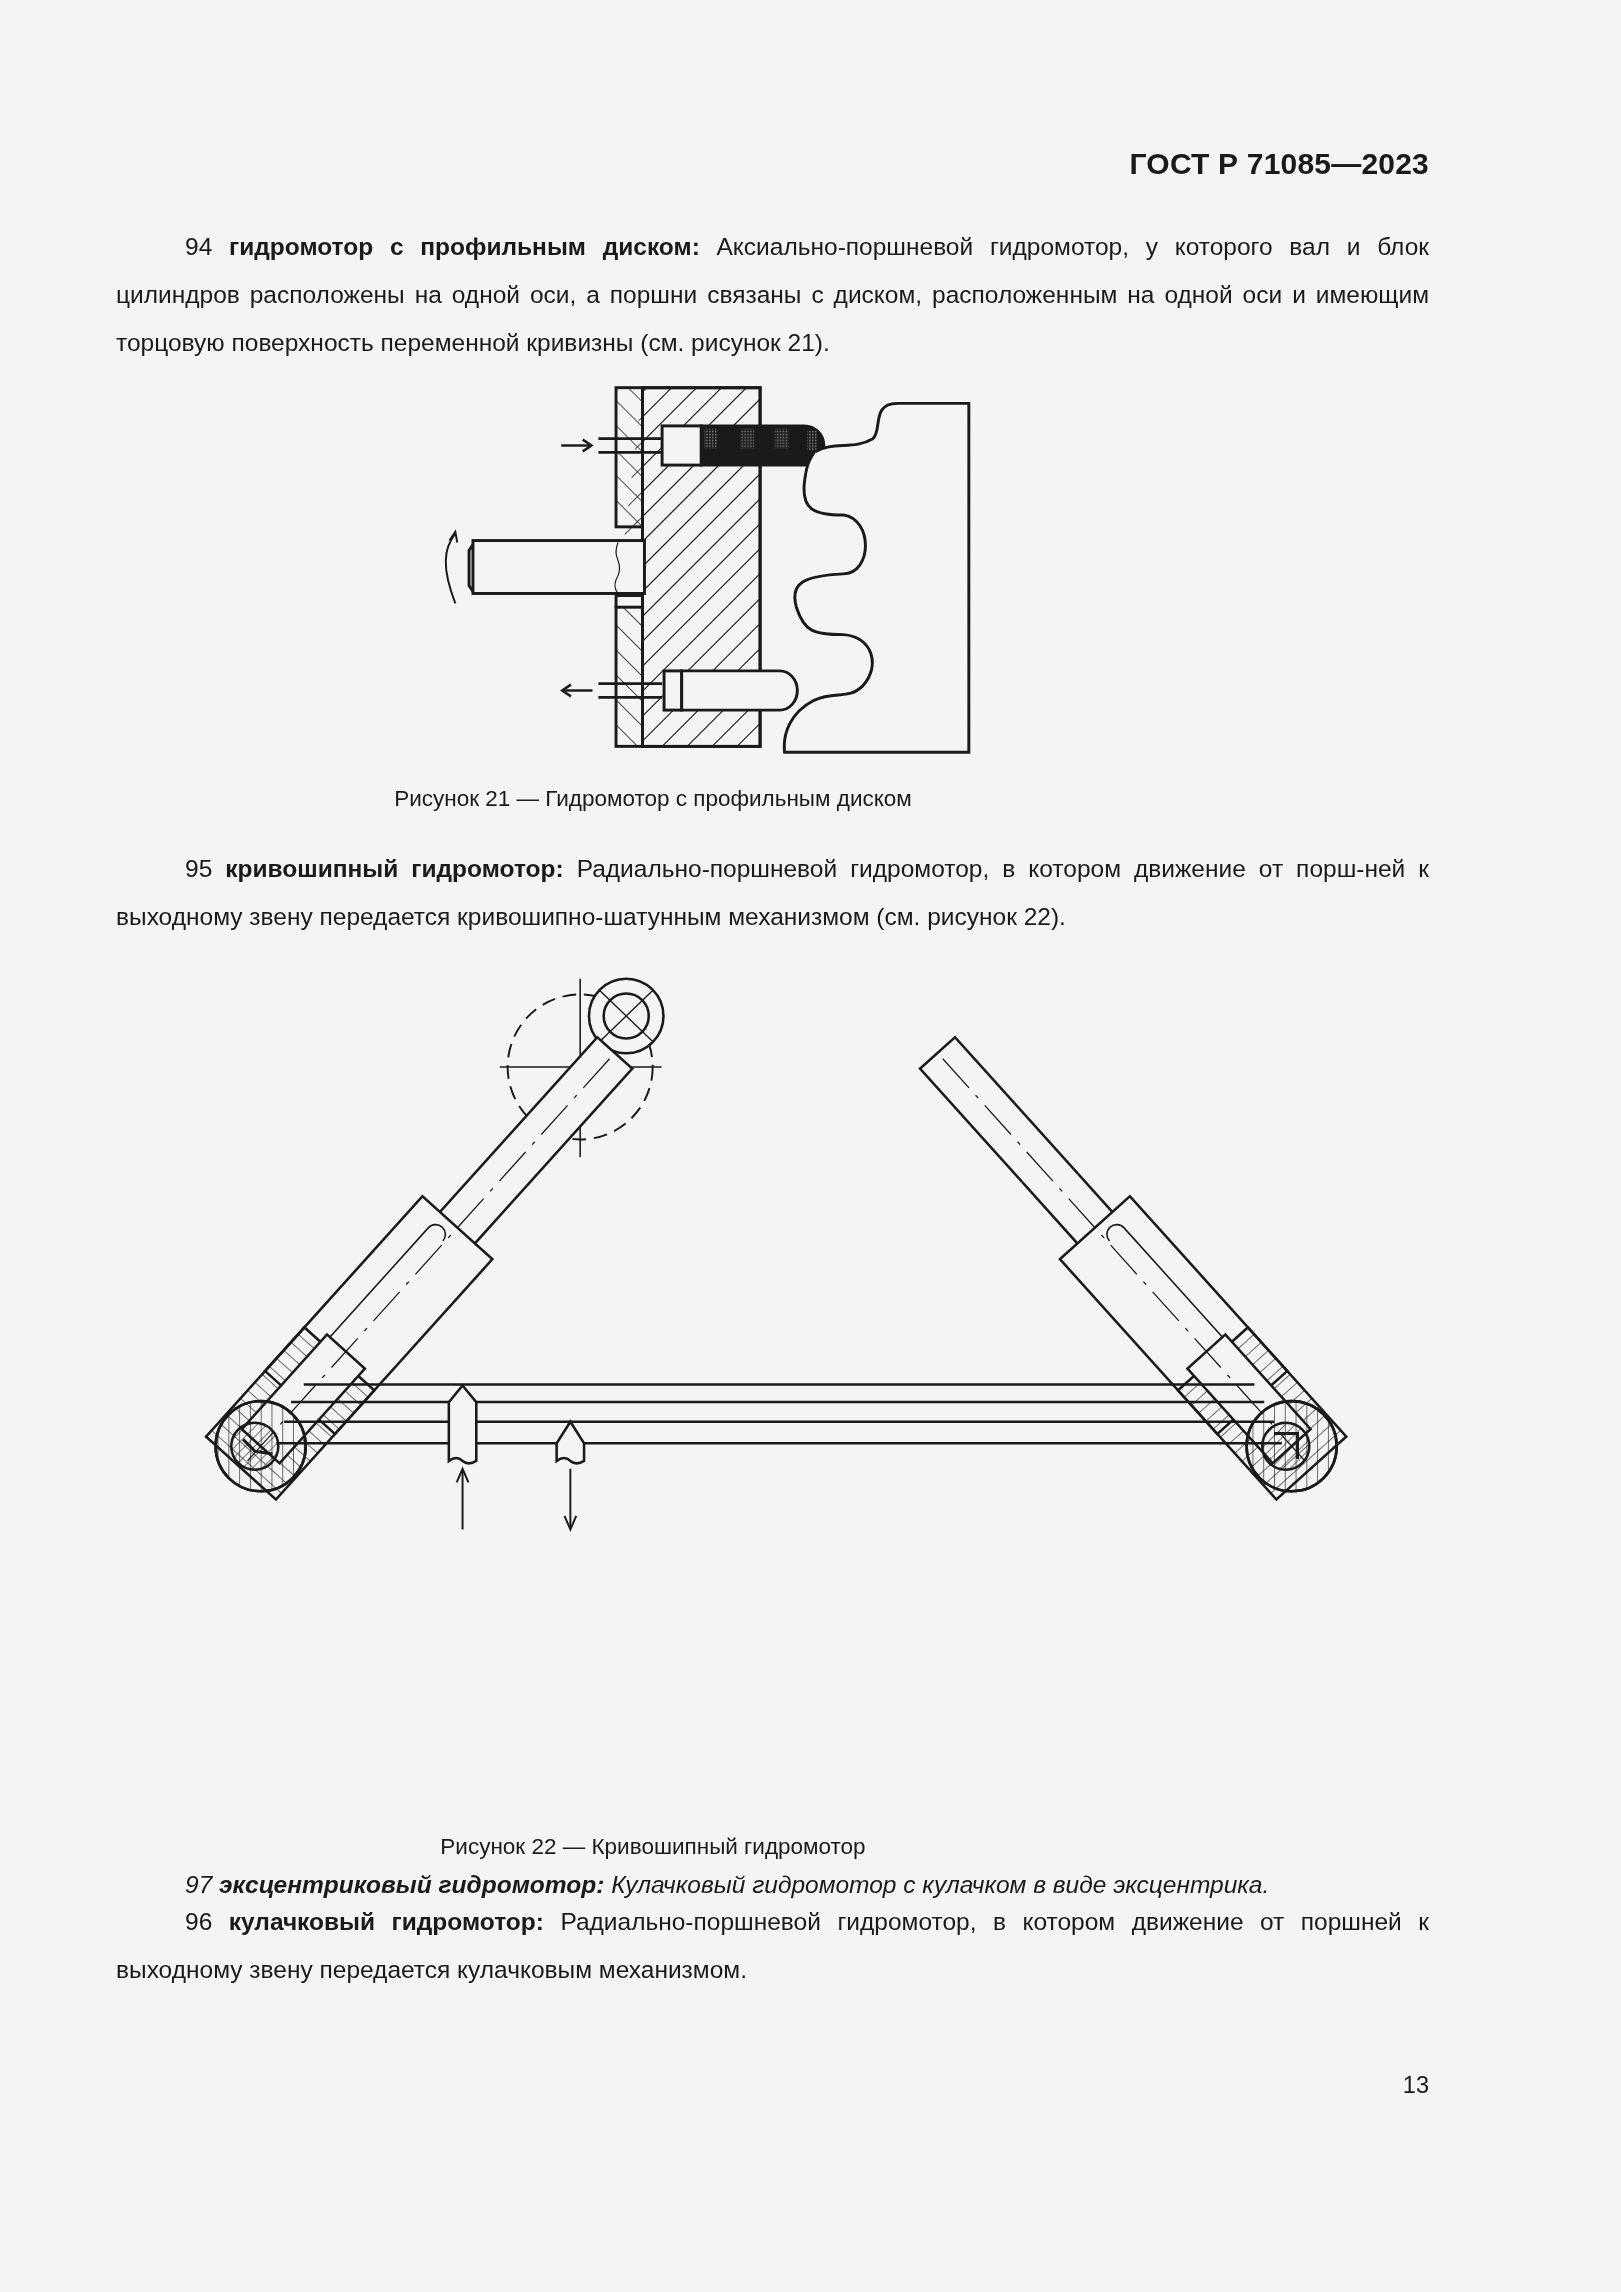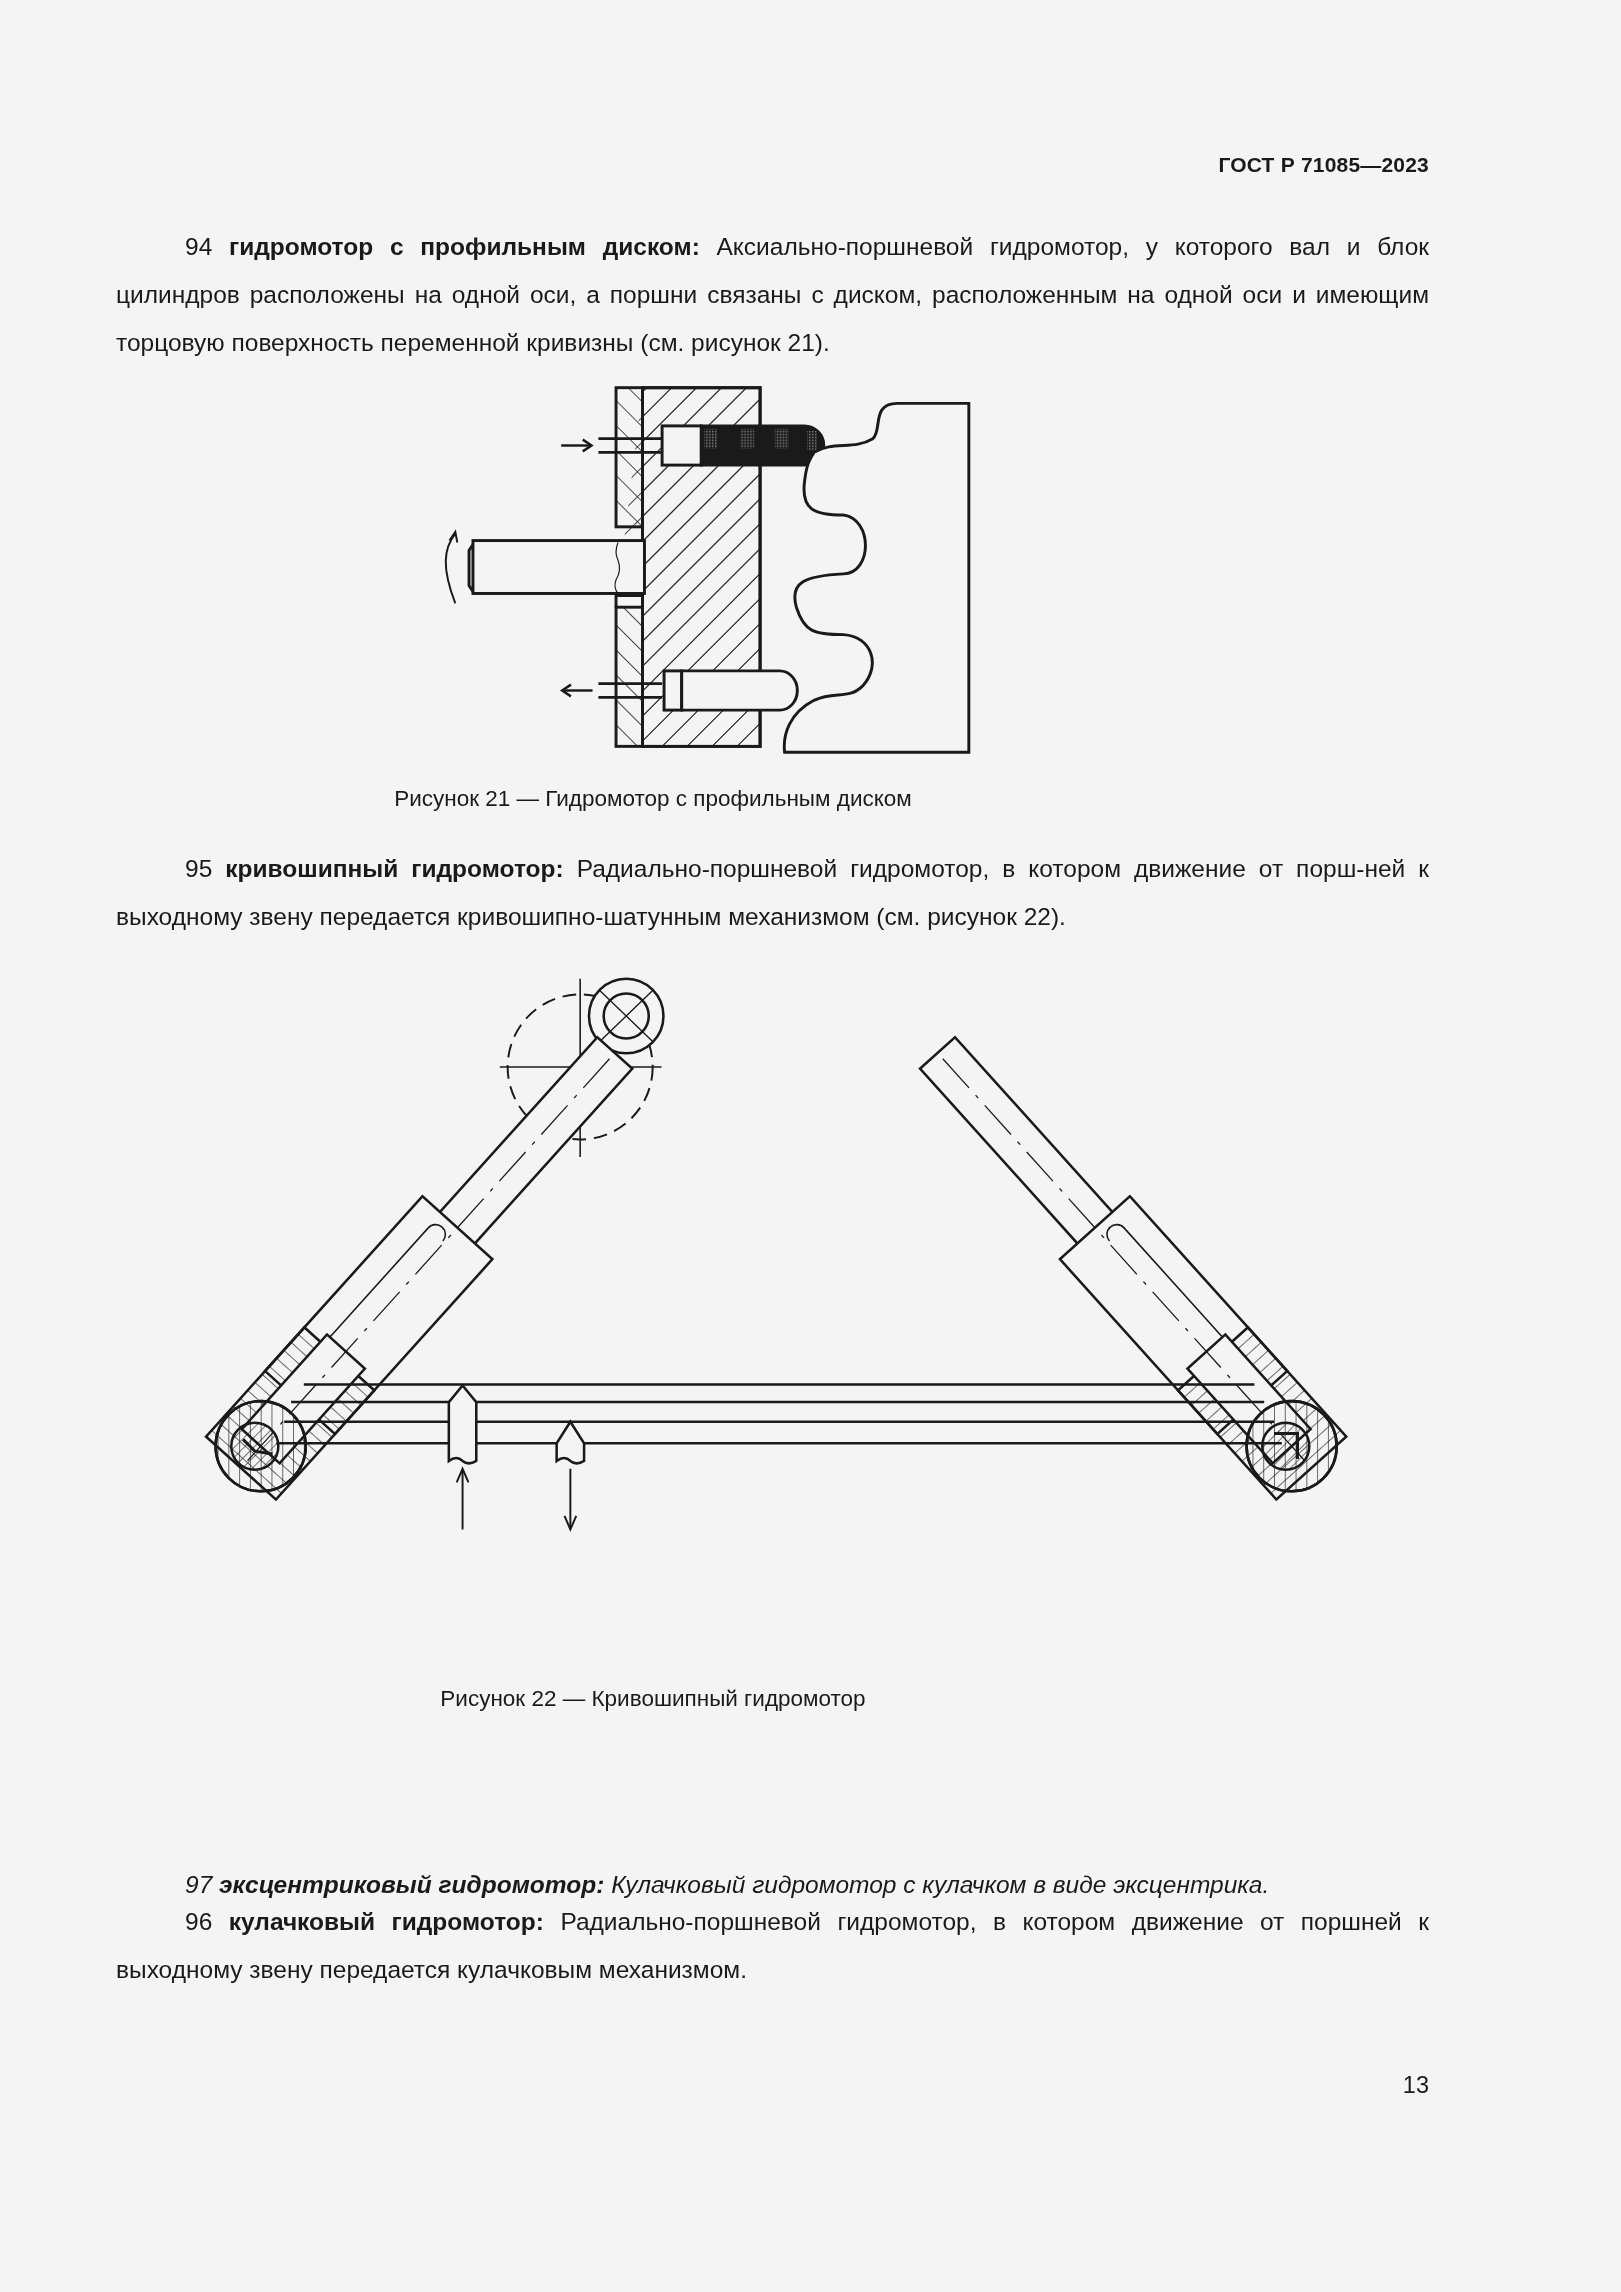--- a/index.html
+++ b/index.html
@@ -5,22 +5,22 @@
     html, body { margin: 0; padding: 0; }
     body {
       width: 1621px; height: 2293px;
       background: #f4f4f4;
       position: relative;
       font-family: "Liberation Sans", sans-serif;
       color: #1a1a1a;
       overflow: hidden;
     }
     .header-code {
-      position: absolute; top: 153px; right: 192px;
-      font-size: 21px; font-weight: bold; letter-spacing: 0.2px;
+      position: absolute; top: 147px; right: 192px;
+      font-size: 30px; font-weight: bold; letter-spacing: 0.2px;
     }
     .para {
       position: absolute; left: 116px; width: 1313px;
       font-size: 24.5px; line-height: 48px;
       text-align: justify;
     }
     .para .indent { display: inline-block; width: 69px; }
     .para b { font-weight: bold; }
     .caption {
       position: absolute; left: 0; width: 1306px;
@@ -164,21 +164,21 @@
       <line x1="272" y1="580" x2="272" y2="520"></line>
       <path d="M266 532 L272 518 L278 532"></path>
     </g>
     <g stroke-width="2">
       <line x1="382" y1="518" x2="382" y2="578"></line>
       <path d="M376 566 L382 580 L388 566"></path>
     </g>
   </g>
 </svg>
 
-<div class="caption" style="top:1686px;">Рисунок 22 — Кривошипный гидромотор</div>
+<div class="caption" style="top:1834px;">Рисунок 22 — Кривошипный гидромотор</div>
 
 <div class="para" style="top:1898px;">
   <span class="indent"></span><span>96</span> <b>кулачковый гидромотор:</b> <span>Радиально-поршневой гидромотор, в котором движение от поршней к выходному звену передается кулачковым механизмом.</span>
 </div>
 
 <div class="para" style="top:1861px;font-style:italic;">
   <span class="indent"></span><span>97</span> <b>эксцентриковый гидромотор:</b> <span>Кулачковый гидромотор с кулачком в виде эксцентрика.</span>
 </div>
 
 <div class="page-number">13</div>

